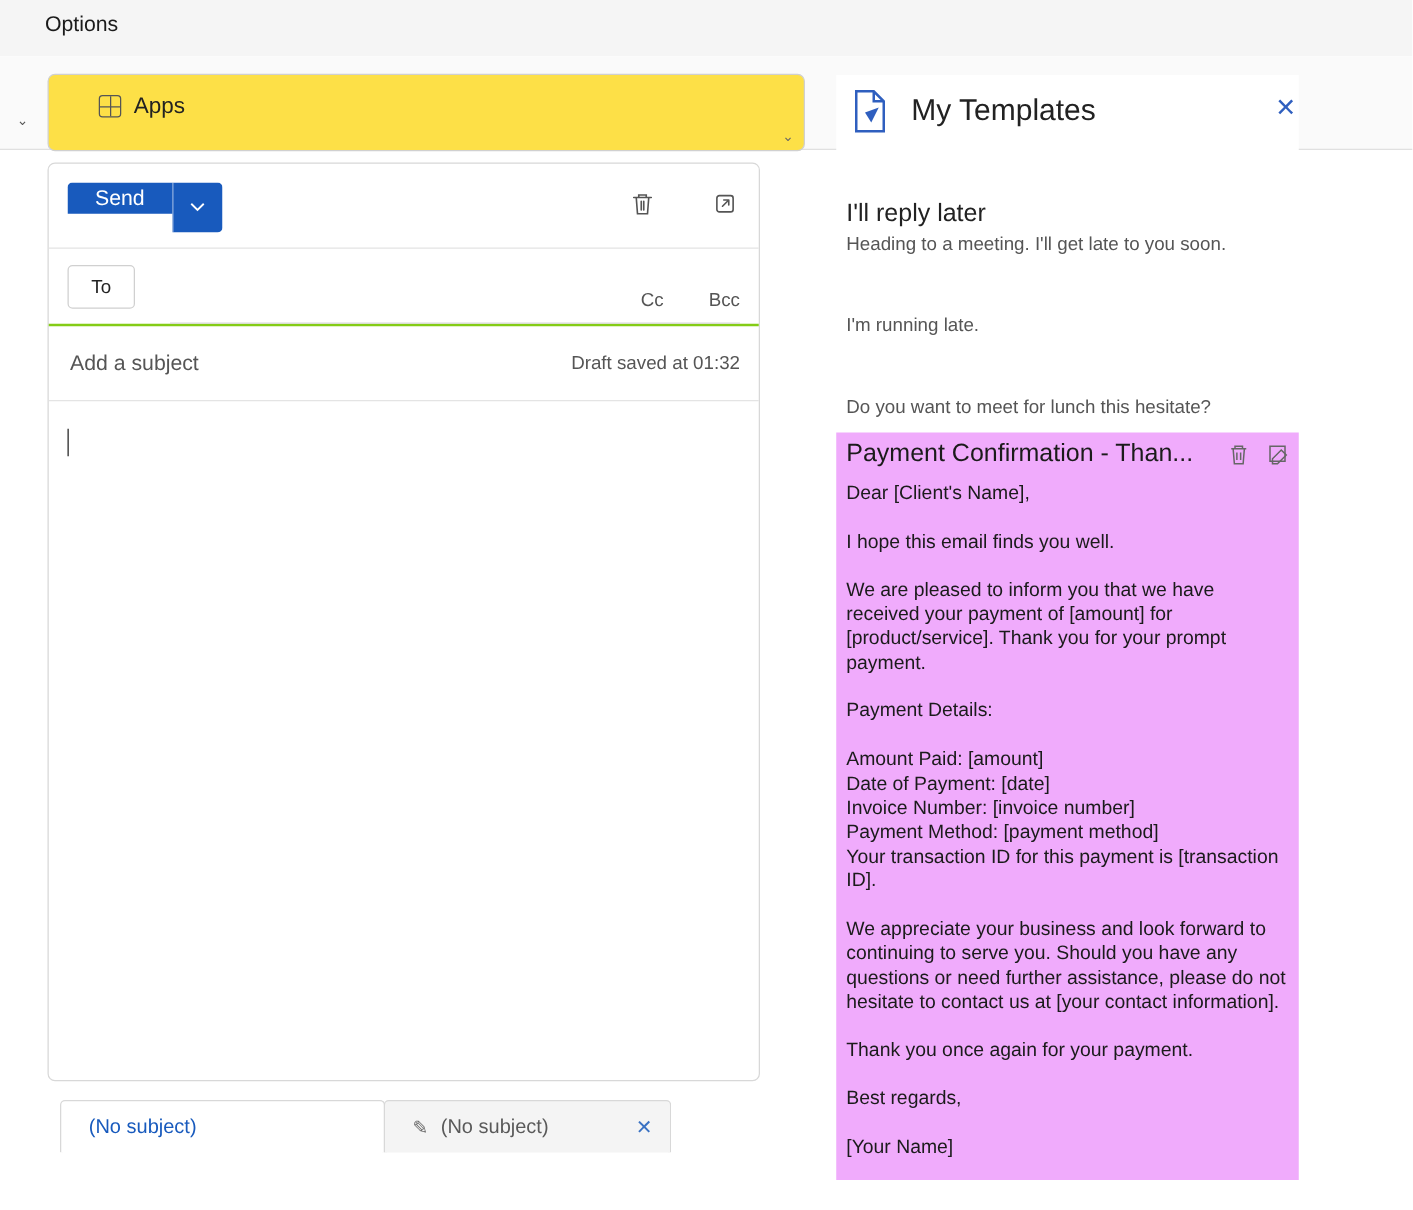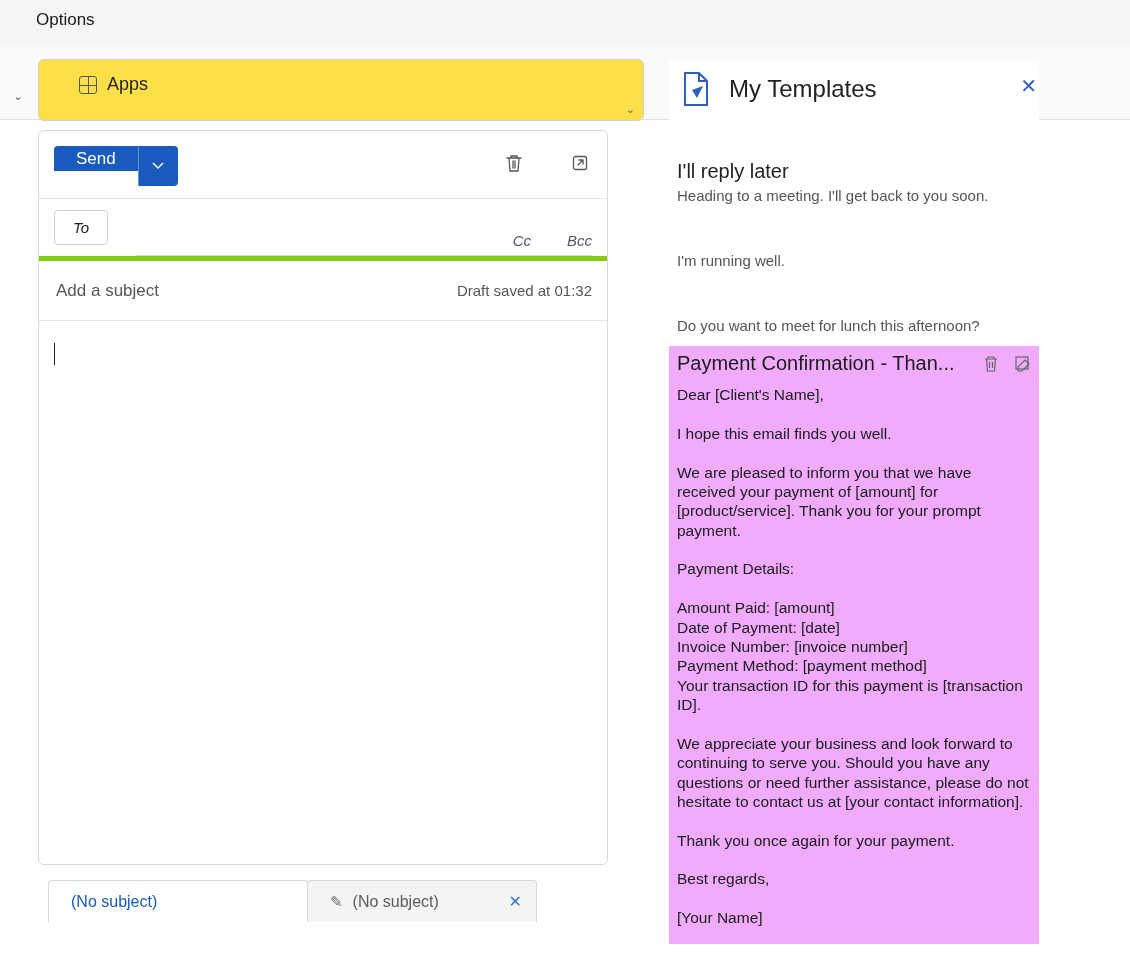--- a/index.html
+++ b/index.html
@@ -143,26 +143,25 @@
     height: 24px;
     display: inline-flex;
     align-items: center;
     justify-content: center;
     cursor: pointer;
     font-size: 18px;
     color: #555;
   }
   .to-row {
     height: 62px;
-    border-bottom: 5px solid #84cc16;
+    border-bottom: 2px solid #84cc16;
     position: relative;
     display: flex;
     align-items: center;
     padding: 0 15px;
-    font-style: italic;
   }
   .to-chip {
     border: 1px solid #d0d0d0;
     border-radius: 4px;
     padding: 8px 18px;
     font-size: 15px;
     color: #222;
     cursor: pointer;
   }
   .ccbcc {
@@ -388,27 +387,27 @@
         <path d="M13 20 l5 8 l6 -12" fill="#2f5fbf"></path>
       </svg>
     </span>
     <span class="tpl-title">My Templates</span>
     <span class="tpl-close">✕</span>
   </div>
 
   <div class="tpl-list">
     <div class="tpl-item">
       <div class="tpl-item-title">I'll reply later</div>
-      <div class="tpl-item-preview">Heading to a meeting. I'll get back to you soon.</div>
+      <div class="tpl-item-preview">Heading to a meeting. I'll get late to you soon.</div>
     </div>
     <div class="tpl-item">
-      <div class="tpl-item-preview">I'm running well.</div>
+      <div class="tpl-item-preview">I'm running late.</div>
     </div>
     <div class="tpl-item">
-      <div class="tpl-item-preview">Do you want to meet for lunch this afternoon?</div>
+      <div class="tpl-item-preview">Do you want to meet for lunch this hesitate?</div>
     </div>
 
     <div class="tpl-selected">
       <div class="tpl-actions">
         <span class="micon">
           <svg width="16" height="18" viewBox="0 0 16 18">
               <path d="M2 4h12M5 4V2h6v2M3.5 4l1 12h7l1-12M6.5 7v6M9.5 7v6" stroke="#666" stroke-width="1.2" fill="none"></path>
             </svg>
         </span>
         <span class="micon">

